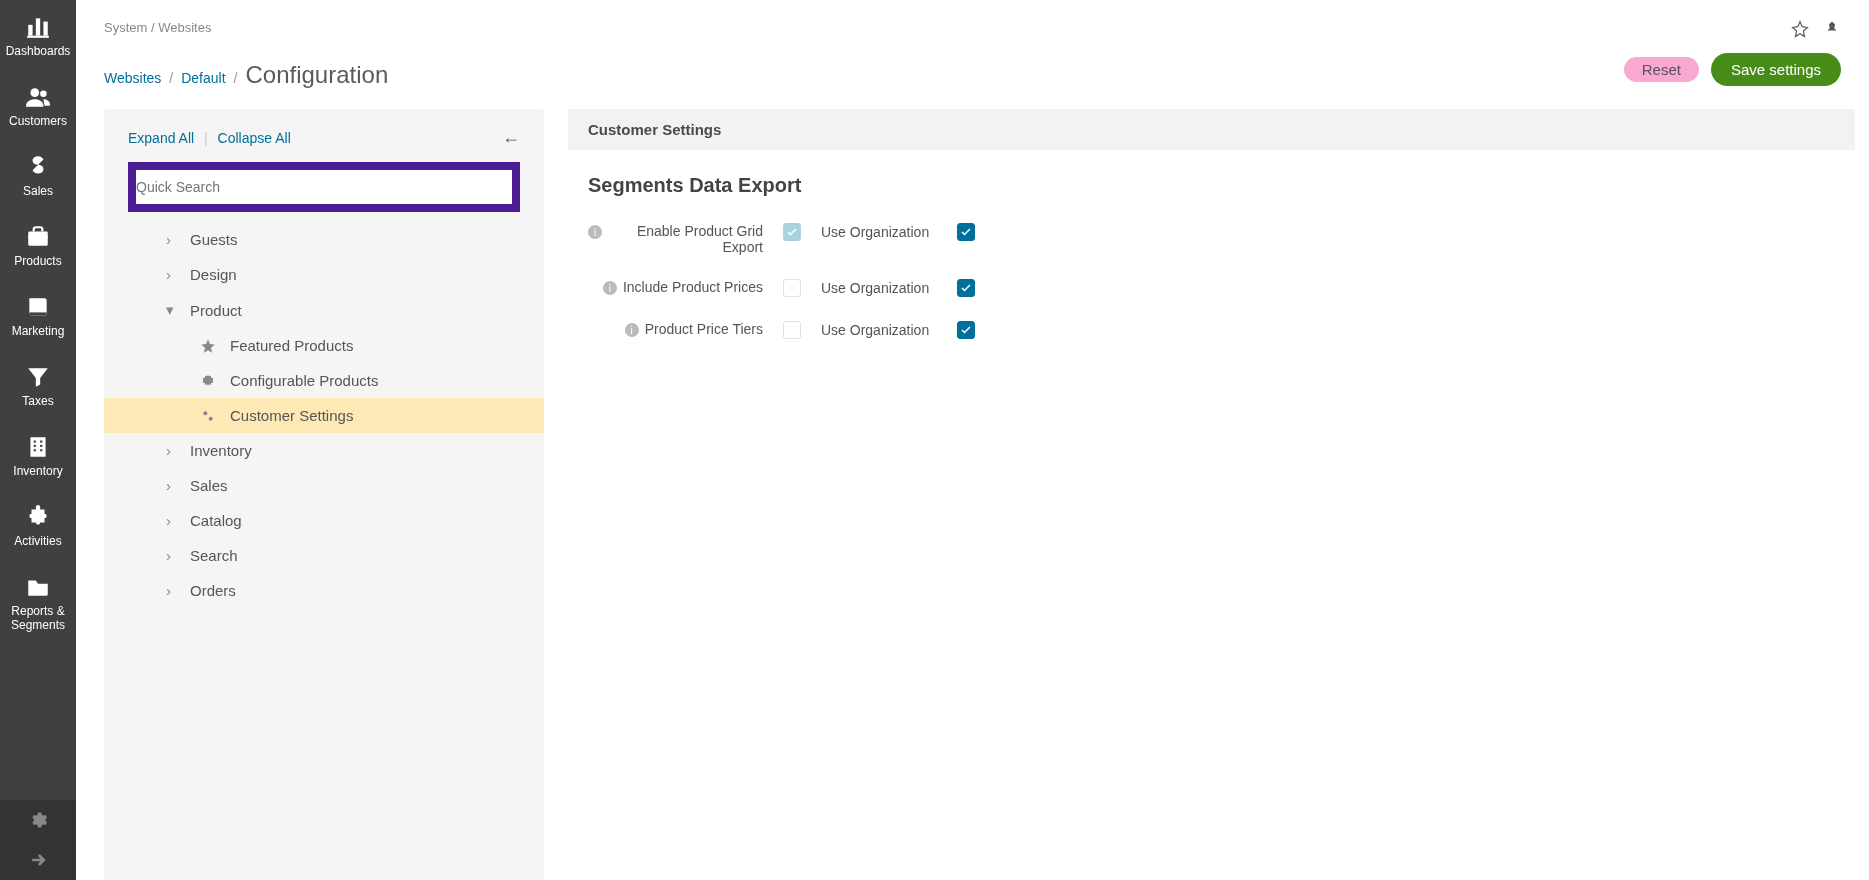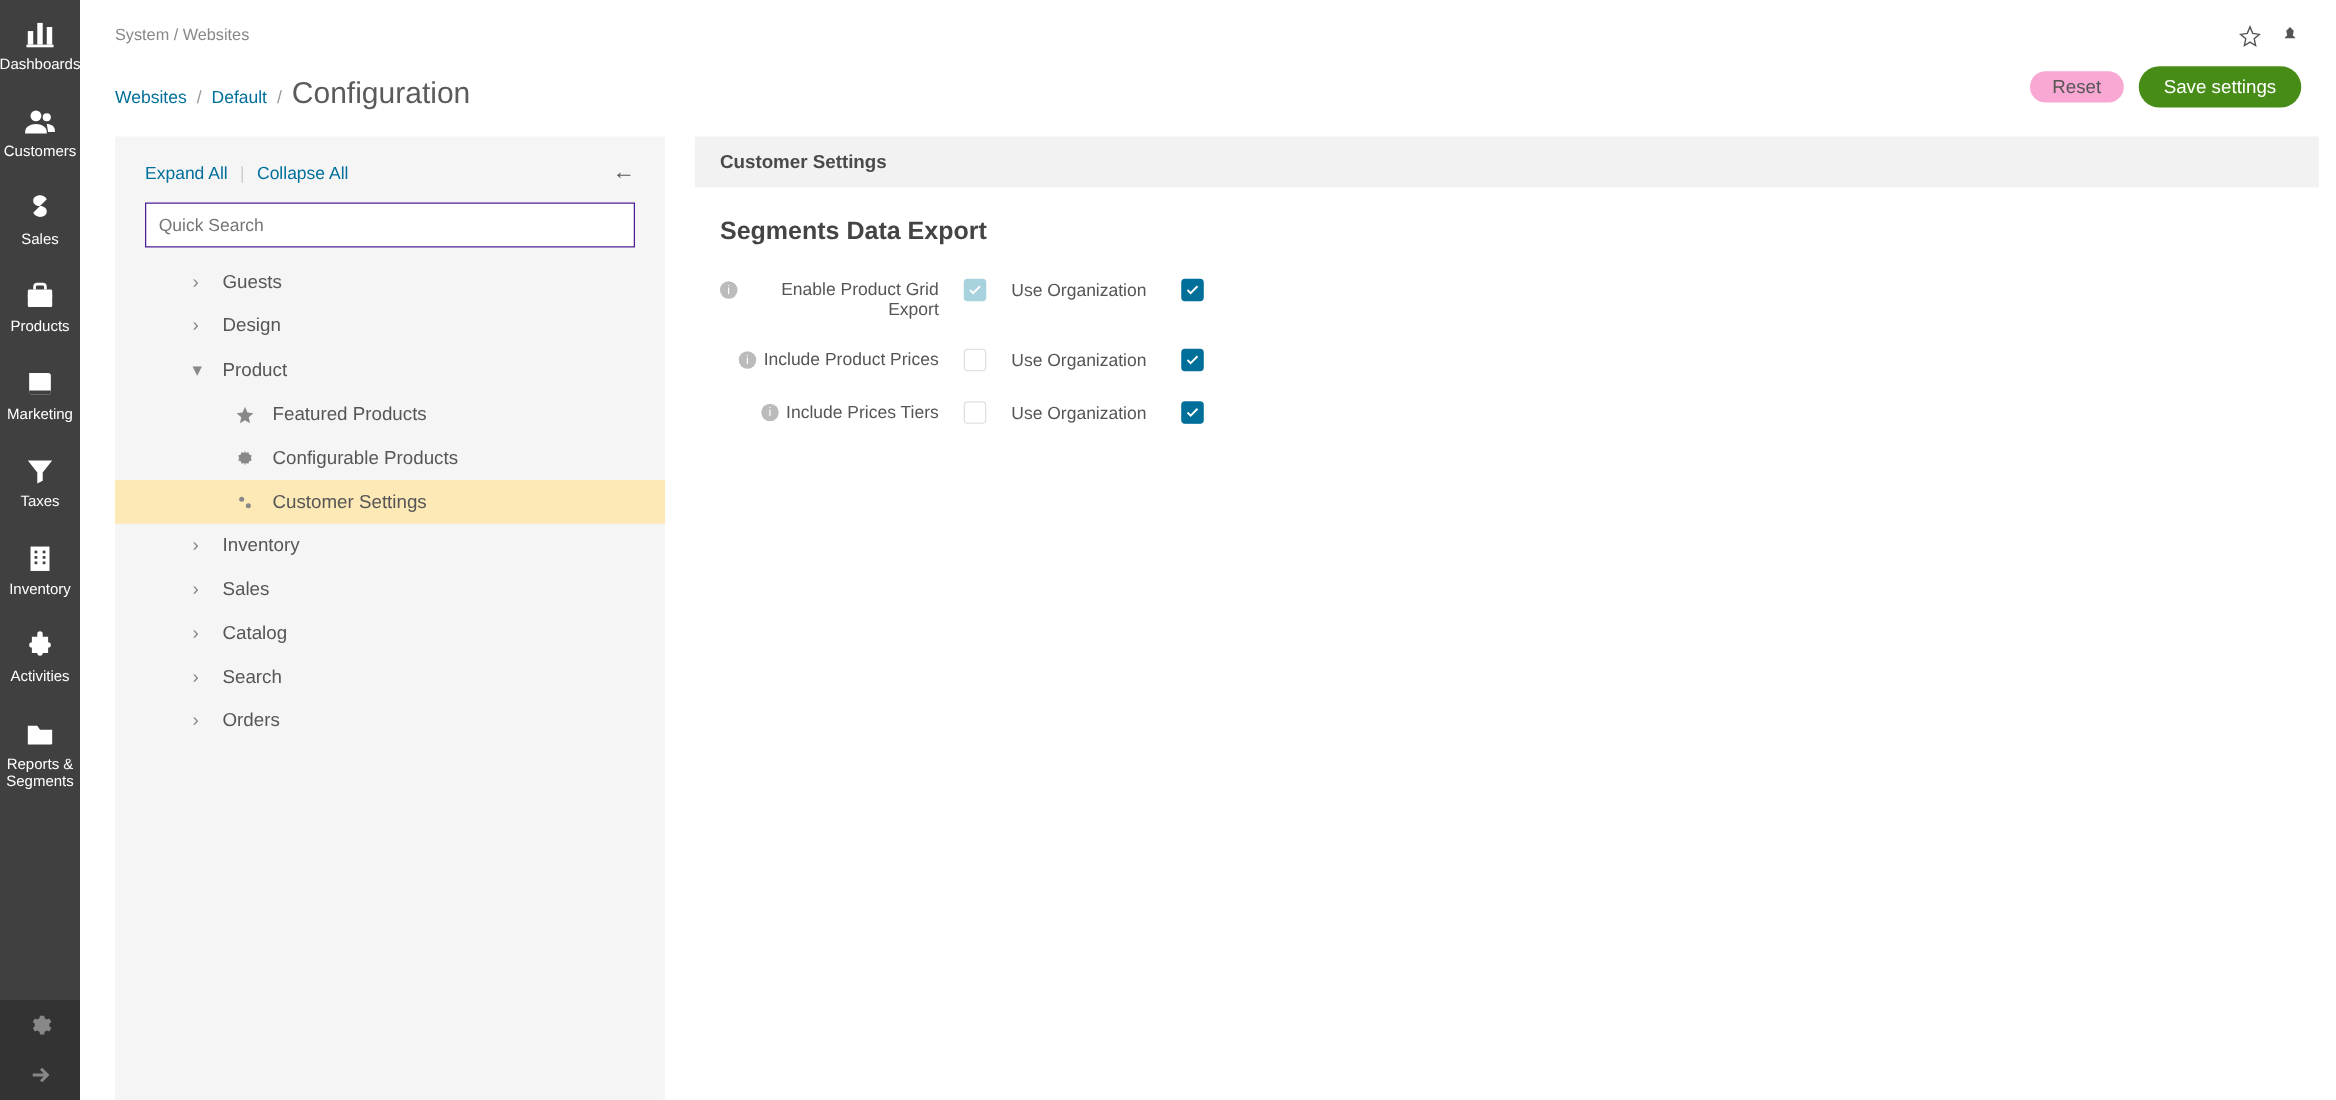--- a/index.html
+++ b/index.html
@@ -8,21 +8,21 @@
     font-size: 14px;
     color: #444;
     background: #fff;
     display: flex;
     height: 880px;
     width: 1869px;
     overflow: hidden;
   }
   
   .main-sidebar {
-    width: 64px;
+    width: 76px;
     background: #404040;
     color: #fff;
     display: flex;
     flex-direction: column;
     align-items: stretch;
     font-size: 12px;
   }
   .main-sidebar .nav-item {
     display: flex;
     flex-direction: column;
@@ -116,23 +116,23 @@
     padding: 0 24px 14px 24px;
   }
   .tree-top .links a { color:#006f9a; text-decoration:none; font-size:14px; }
   .tree-top .links .divider { color:#ccc; margin: 0 6px; }
   .tree-top .back-arrow { cursor:pointer; font-size:18px; color:#555; font-weight:bold;}
   .tree-search {
     margin: 0 24px 10px 24px;
   }
   .tree-search input {
     width: 100%;
-    padding: 9px 10px;
+    padding: 9px 0;
     font-size: 14px;
-    border: 1px solid #4c1d95;
+    border: 8px solid #4c1d95;
     background: #fff;
     outline: none;
   }
   .tree-scroll {
     flex:1;
     overflow-y: auto;
     position: relative;
   }
   .tree-scroll::-webkit-scrollbar { width:10px; }
   .tree-scroll::-webkit-scrollbar-thumb { background:#bbb; border-radius:4px; }
@@ -449,21 +449,21 @@
               <span class="checkbox checked">
                 <svg viewBox="0 0 24 24">
                   <path d="M4 12l5 5L20 6" stroke="#fff" stroke-width="3" fill="none"></path>
                 </svg>
               </span>
             </div>
           </div>
           <div class="form-row">
             <div class="form-label">
               <span class="info">i</span>
-              <span>Include Prices Tiers</span>
+              <span>Product Price Tiers</span>
             </div>
             <span class="checkbox unchecked"></span>
             <div class="use-org">
               <span>Use Organization</span>
               <span class="checkbox checked">
                 <svg viewBox="0 0 24 24">
                   <path d="M4 12l5 5L20 6" stroke="#fff" stroke-width="3" fill="none"></path>
                 </svg>
               </span>
             </div>

